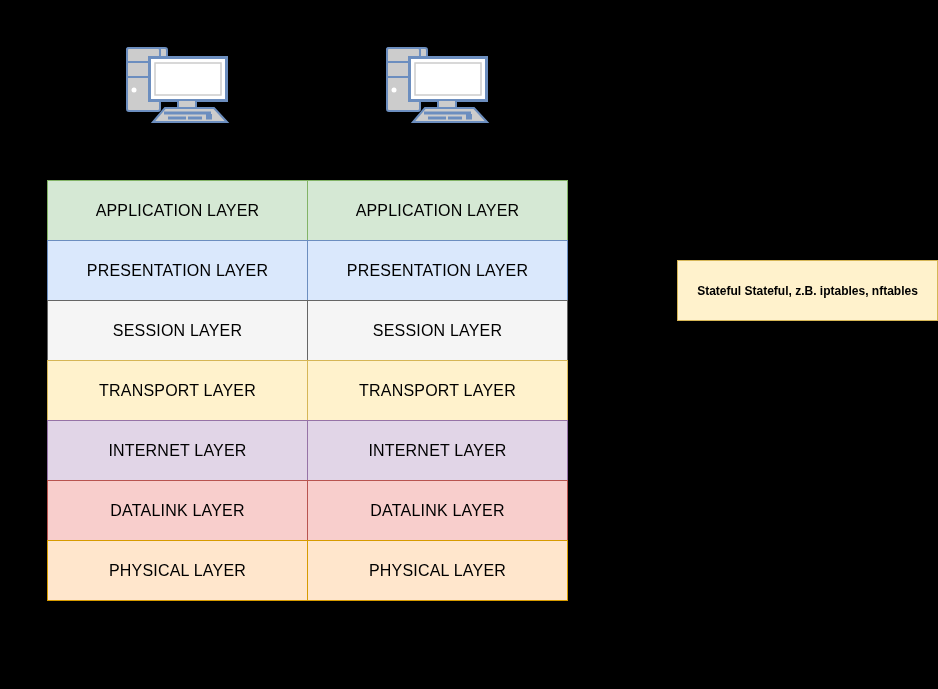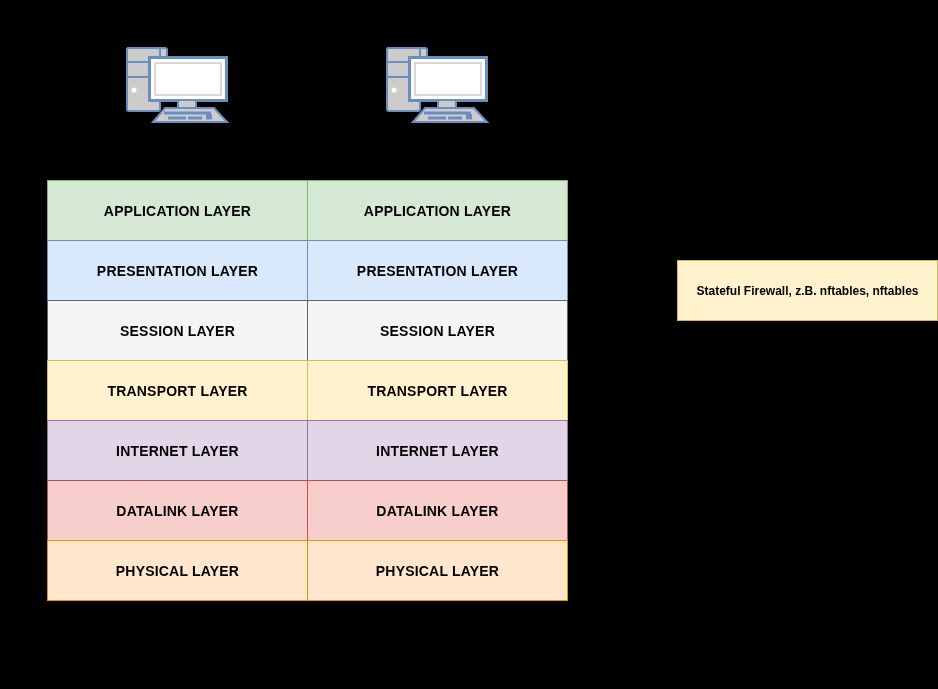--- a/index.html
+++ b/index.html
@@ -15,21 +15,21 @@
   .pc .bf{fill:var(--pc-body);}
   .pc .wf{fill:var(--pc-screen);}
   .pc .kf{fill:var(--pc-stroke);}
   .pc .ib{stroke:var(--pc-inner);}
   .layers-col{position:absolute;top:180px;display:flex;flex-direction:column;}
   .layers-col.c1{left:47px;}
   .layers-col.c2{left:307px;}
   .layer-cell{
     box-sizing:border-box;width:261px;height:61px;margin-top:-1px;
     border:1px solid #666;display:flex;align-items:center;justify-content:center;
-    font-size:14px;font-weight:bold;color:#000;text-align:center;
+    font-size:16px;font-weight:normal;color:#000;text-align:center;
     letter-spacing:0.2px;
   }
   .layer-cell:first-child{margin-top:0;}
   .firewall{
     position:absolute;left:677px;top:260px;box-sizing:border-box;
     width:261px;height:61px;border:1px solid #d6b656;background:#fff2cc;
     display:flex;align-items:center;justify-content:center;
     font-size:12px;font-weight:bold;color:#000;text-align:center;
   }
 </style>
@@ -84,16 +84,16 @@
     <div class="layer-cell" style="background: rgb(213, 232, 212); border-color: rgb(130, 179, 102);">APPLICATION LAYER</div>
     <div class="layer-cell" style="background: rgb(218, 232, 252); border-color: rgb(108, 142, 191);">PRESENTATION LAYER</div>
     <div class="layer-cell" style="background: rgb(245, 245, 245); border-color: rgb(102, 102, 102);">SESSION LAYER</div>
     <div class="layer-cell" style="background: rgb(255, 242, 204); border-color: rgb(214, 182, 86);">TRANSPORT LAYER</div>
     <div class="layer-cell" style="background: rgb(225, 213, 231); border-color: rgb(150, 115, 166);">INTERNET LAYER</div>
     <div class="layer-cell" style="background: rgb(248, 206, 204); border-color: rgb(184, 84, 80);">DATALINK LAYER</div>
     <div class="layer-cell" style="background: rgb(255, 230, 204); border-color: rgb(215, 155, 0);">PHYSICAL LAYER</div>
   </div>
 
   <div class="firewall" style="background: rgb(255, 242, 204); border-color: rgb(214, 182, 86); color: rgb(0, 0, 0);">
-    <span>Stateful Firewall, z.B. nftables, nftables</span>
+    <span>Stateful Stateful, z.B. iptables, nftables</span>
   </div>
 
 </div>
 
 </body></html>

